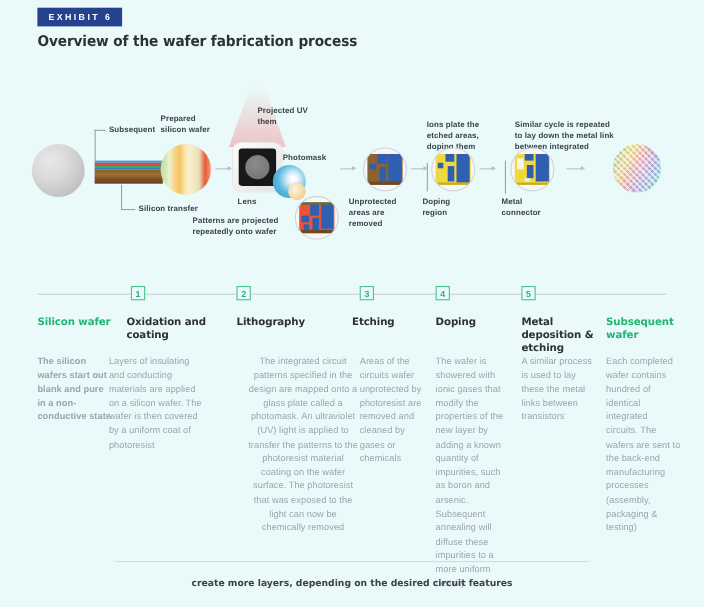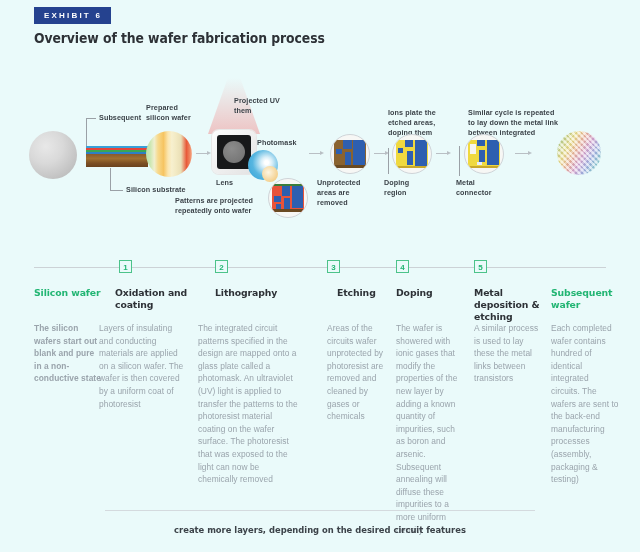--- a/index.html
+++ b/index.html
@@ -257,21 +257,21 @@
     <div class="ly" style="top:4px;height:2px;background:#3aa655;"></div>
     <div class="ly" style="top:6px;height:2px;background:#2e7fc4;"></div>
     <div class="ly" style="top:8px;height:13px;background:linear-gradient(180deg,#8a5a2c 0%,#a0702f 35%,#7d4f24 70%,#6a421e 100%);"></div>
   </div>
   <div class="leader" style="left:86px;top:40px;width:1px;height:28px;"></div>
   <div class="leader" style="left:86px;top:40px;width:10px;height:1px;"></div>
   <div class="dlabel" style="left:99px;top:35px;">Subsequent</div>
 
   <div class="leader" style="left:110px;top:90px;width:1px;height:22px;"></div>
   <div class="leader" style="left:110px;top:112px;width:13px;height:1px;"></div>
-  <div class="dlabel" style="left:126px;top:107px;">Silicon substrate</div>
+  <div class="dlabel" style="left:126px;top:107px;">Silicon transfer</div>
 
   <div class="dlabel" style="left:146px;top:25px;white-space:pre;">Prepared
 silicon wafer</div>
   <div id="wafer-prepared"></div>
 
   <div class="arrow-line" style="left:196px;top:75px;width:12px;"></div>
   <div class="arrow-head" style="left:207px;top:73px;"></div>
 
   <div id="uv-beam"></div>
   <div class="dlabel" style="left:234px;top:18px;white-space:pre;">Projected UV
@@ -368,28 +368,28 @@
 
 <div class="num-box" style="left:119px;">1</div>
 <div class="num-box" style="left:215px;">2</div>
 <div class="num-box" style="left:327px;">3</div>
 <div class="num-box" style="left:396px;">4</div>
 <div class="num-box" style="left:474px;">5</div>
 
 <div class="col-head accent" style="left:34px;width:72px;">Silicon wafer</div>
 <div class="col-head" style="left:115px;width:80px;">Oxidation and coating</div>
 <div class="col-head" style="left:215px;width:90px;">Lithography</div>
-<div class="col-head" style="left:337px;width:60px;">Etching</div>
+<div class="col-head" style="left:320px;width:60px;">Etching</div>
 <div class="col-head" style="left:396px;width:60px;">Doping</div>
 <div class="col-head" style="left:474px;width:66px;">Metal deposition &amp; etching</div>
 <div class="col-head accent" style="left:551px;width:66px;">Subsequent wafer</div>
 
 <div class="col-body" style="left:34px;width:68px;font-weight:bold;">The silicon wafers start out blank and pure in a non-conductive state</div>
 <div class="col-body" style="left:99px;width:85px;">Layers of insulating and conducting materials are applied on a silicon wafer. The wafer is then covered by a uniform coat of photoresist</div>
-<div class="col-body" style="left:198px;width:103px;">The integrated circuit patterns specified in the design are mapped onto a glass plate called a photomask. An ultraviolet (UV) light is applied to transfer the patterns to the photoresist material coating on the wafer surface. The photoresist that was exposed to the light can now be chemically removed</div>
+<div class="col-body" style="left:224px;width:103px;text-align:center;">The integrated circuit patterns specified in the design are mapped onto a glass plate called a photomask. An ultraviolet (UV) light is applied to transfer the patterns to the photoresist material coating on the wafer surface. The photoresist that was exposed to the light can now be chemically removed</div>
 <div class="col-body" style="left:327px;width:62px;">Areas of the circuits wafer unprotected by photoresist are removed and cleaned by gases or chemicals</div>
 <div class="col-body" style="left:396px;width:70px;">The wafer is showered with ionic gases that modify the properties of the new layer by adding a known quantity of impurities, such as boron and arsenic. Subsequent annealing will diffuse these impurities to a more uniform density</div>
 <div class="col-body" style="left:474px;width:66px;">A similar process is used to lay these the metal links between transistors</div>
 <div class="col-body" style="left:551px;width:68px;">Each completed wafer contains hundred of identical integrated circuits. The wafers are sent to the back-end manufacturing processes (assembly, packaging &amp; testing)</div>
 
 <div id="footer-rule"></div>
 <div id="footer-note">
   <div>create more layers, depending on the desired circuit features</div>
 </div>
 

